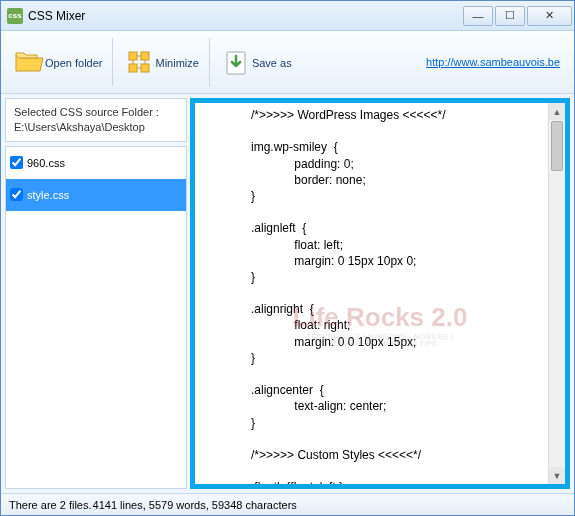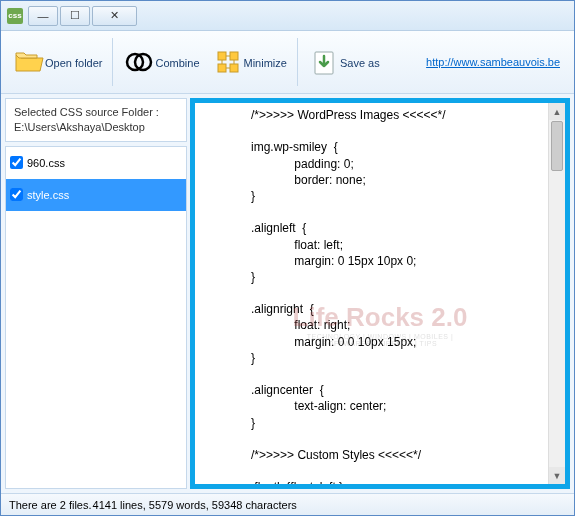--- a/index.html
+++ b/index.html
@@ -36,47 +36,39 @@
 .watermark .big { font-size: 26px; color: #b04040; font-weight: bold; }
 .watermark .small { font-size: 7px; color: #888; letter-spacing: 0.5px; }
 </style>
 </head>
 <body>
 
 <div class="window">
 
   <div class="titlebar">
     <div class="titlebar-icon">css</div>
+    <div class="titlebar-text">CSS Mixer</div>
     <div class="win-controls">
       <div class="win-btn">—</div>
       <div class="win-btn">☐</div>
       <div class="win-btn close">✕</div>
     </div>
   </div>
 
   <div class="toolbar">
     <div class="tool-btn">
       <div class="tool-icon">
         <svg width="32" height="32" viewBox="0 0 32 32">
             <path d="M3 9 L3 25 L27 25 L30 12 L8 12 L6 9 Z" fill="#ffd24d" stroke="#c89b2a"></path>
             <path d="M3 9 L3 7 L11 7 L13 9 L24 9 L24 12 L6 12 Z" fill="#ffe28a" stroke="#c89b2a"></path>
           </svg>
       </div>
       <div class="tool-label">Open folder</div>
     </div>
     <div class="tool-sep"></div>
-    <div class="tool-btn">
-      <div class="tool-icon">
-        <svg width="32" height="32" viewBox="0 0 32 32">
-            <circle cx="12" cy="16" r="8" fill="none" stroke="#000" stroke-width="2.5"></circle>
-            <circle cx="20" cy="16" r="8" fill="none" stroke="#000" stroke-width="2.5"></circle>
-          </svg>
-      </div>
-      <div class="tool-label">Combine</div>
-    </div>
     <div class="tool-btn">
       <div class="tool-icon">
         <svg width="32" height="32" viewBox="0 0 32 32">
             <rect x="6" y="6" width="8" height="8" fill="#ffc83d" stroke="#c89b2a"></rect>
             <rect x="18" y="6" width="8" height="8" fill="#ffc83d" stroke="#c89b2a"></rect>
             <rect x="6" y="18" width="8" height="8" fill="#ffc83d" stroke="#c89b2a"></rect>
             <rect x="18" y="18" width="8" height="8" fill="#ffc83d" stroke="#c89b2a"></rect>
             <path d="M14 10 L18 10 M10 14 L10 18 M22 14 L22 18 M14 22 L18 22" stroke="#c89b2a" stroke-width="1"></path>
           </svg>
       </div>

